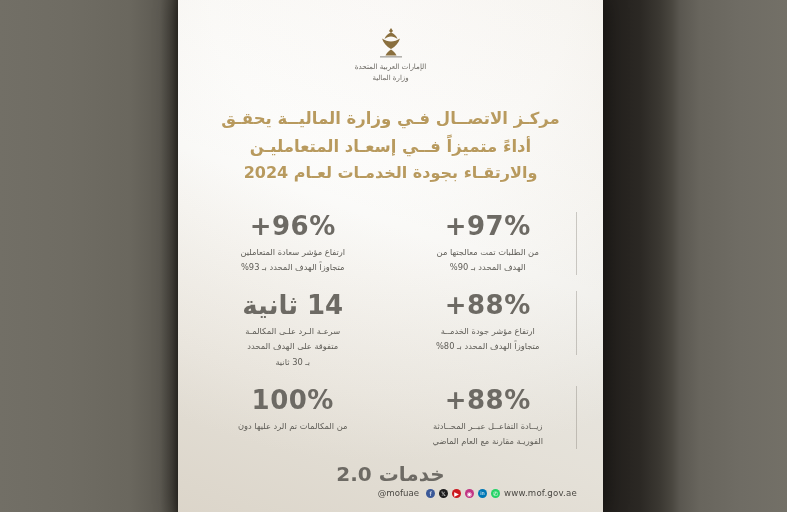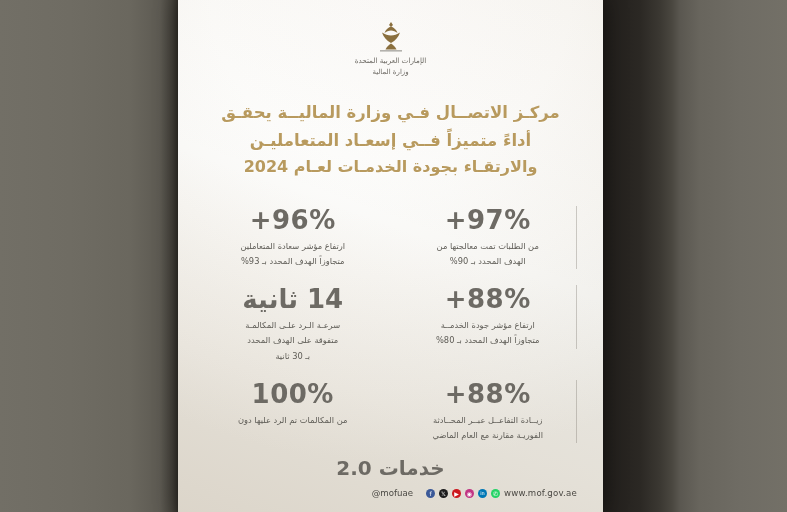--- a/index.html
+++ b/index.html
@@ -43,21 +43,21 @@
     position: absolute;
     inset: 0;
     background:
       linear-gradient(200deg, rgba(255,255,255,0) 45%, rgba(190,160,120,0.10) 72%, rgba(150,115,70,0.16) 100%),
       linear-gradient(20deg, rgba(255,255,255,0) 55%, rgba(170,140,100,0.08) 100%);
     pointer-events: none;
   }
   .content {
     position: relative;
     z-index: 2;
-    padding: 6px 26px;
+    padding: 12px 26px;
     text-align: center;
   }
 
   
   .logo-wrap {
     padding-top: 14px;
     display: flex;
     flex-direction: column;
     align-items: center;
     gap: 2px;
@@ -152,21 +152,21 @@
   }
   .social-row {
     display: flex;
     align-items: center;
     gap: 4px;
     direction: ltr;
   }
   .handle {
     font-size: 8.6px;
     color: #4a4843;
-    margin-right: 9px;
+    margin-right: 3px;
     direction: ltr;
   }
   .sicon {
     width: 9px;
     height: 9px;
     border-radius: 50%;
     display: inline-block;
     position: relative;
   }
   .sicon i {

